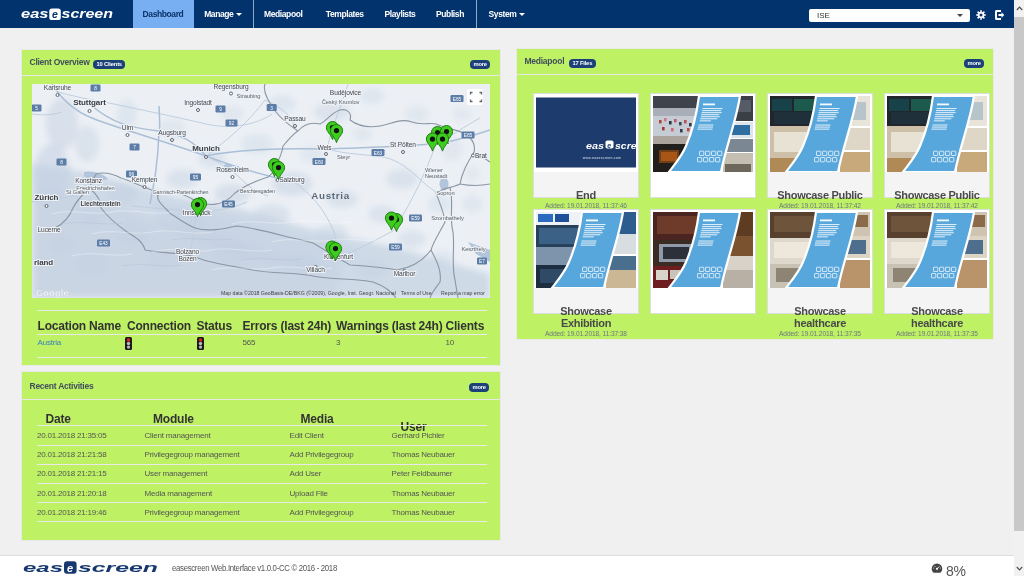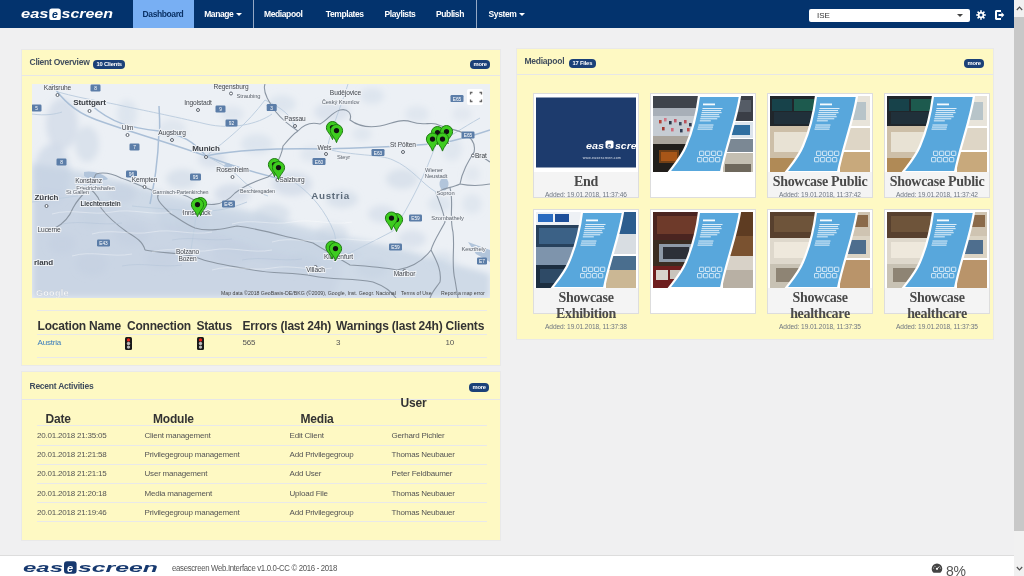--- a/index.html
+++ b/index.html
@@ -6,30 +6,30 @@
 html,body { width:1024px; height:576px; overflow:hidden; }
 body { font-family:"Liberation Sans", sans-serif; background:#f0f0f1; position:relative; }
 .abs { position:absolute; }
 #nav { position:absolute; left:0; top:0; width:1014px; height:28px; background:#03336d; }
 .mi { position:absolute; top:0; height:28px; line-height:29.5px; color:#fff; font-size:8.5px; font-weight:bold; letter-spacing:-0.4px; text-align:center; }
 .mi.active { background:#78aff3; color:#0b3266; }
 .caret { display:inline-block; width:0; height:0; border-left:3px solid transparent; border-right:3px solid transparent; border-top:3.5px solid #fff; vertical-align:1px; margin-left:3px; }
 .navdiv { position:absolute; top:0; width:1px; height:28px; background:#b9c6da; opacity:0.8; }
 #searchbox { position:absolute; left:809px; top:9px; width:161px; height:13px; background:#fff; border-radius:2px; font-size:8px; color:#333; line-height:13px; padding-left:8px; }
 #searchbox .scaret { position:absolute; right:7px; top:5px; width:0; height:0; border-left:3px solid transparent; border-right:3px solid transparent; border-top:3.5px solid #444; }
-.panel { position:absolute; background:#fef9c3; border:1px solid #e9e9e9; }
+.panel { position:absolute; background:#bef264; border:1px solid #e9e9e9; }
 .phead { position:absolute; left:0; top:0; right:0; height:26px; border-bottom:1px solid #e7e7e7; }
 .ptitle { position:absolute; left:7.5px; top:7px; font-size:8.5px; font-weight:bold; letter-spacing:-0.25px; color:#414e5e; }
 .pbadge,.morebtn { position:absolute; height:9px; background:#1b4178; color:#fff; font-size:5.8px; font-weight:bold; border-radius:4px; line-height:9.5px; padding:0 3.5px; letter-spacing:-0.2px; }
 .ttext { position:absolute; font-size:8px; letter-spacing:-0.2px; color:#555; white-space:nowrap; }
 .tbold { position:absolute; font-size:12px; letter-spacing:-0.2px; font-weight:bold; color:#333; white-space:nowrap; }
 .line { position:absolute; height:1px; background:#e9e9e9; }
 .card { position:absolute; width:106px; height:105px; background:#fff; border:1px solid #ddd; }
 .card .cap { position:absolute; left:0px; right:0px; top:78px; bottom:0; background:#f4f4f4; text-align:center; }
-.card .t1 { margin-top:2px; font-size:14px; font-weight:bold; letter-spacing:-0.3px; color:#4a4a4a;font-family:Liberation Serif, serif; }
+.card .t1 { margin-top:17px; font-size:11px; font-weight:bold; letter-spacing:-0.3px; color:#4a4a4a; }
 .card .t2 { margin-top:1px; font-size:6.6px; letter-spacing:-0.1px; color:#6e7680; }
 #footer { position:absolute; left:0; top:555px; width:1014px; height:21px; background:#fff; border-top:1px solid #ddd; }
 #sbar { position:absolute; right:0; top:0; width:10px; height:576px; background:#f1f1f1; }
 #sthumb { position:absolute; left:0; top:17px; width:10px; height:514px; background:#c8c8c8; }
 </style>
 </head>
 <body>
 <div id="nav">
 <svg class="abs" style="left:21px; top:8px;" width="93" height="12" viewBox="0 0 93 12">
 <text x="0" y="10" font-size="12.5" font-weight="bold" font-style="italic" fill="#fff" textLength="27.5" lengthAdjust="spacingAndGlyphs">eas</text>
@@ -654,21 +654,21 @@
 </div>
 </div>
 <div class="panel" style="left:21px; top:371px; width:480px; height:170px;">
 <div class="phead" style="height:28px;">
 <div class="ptitle" style="top:9px;">Recent Activities</div>
 <div class="morebtn" style="left:447px; top:11px;">more</div>
 </div>
 <div class="tbold" style="left:23.5px; top:40px;">Date</div>
 <div class="tbold" style="left:131px; top:40px;">Module</div>
 <div class="tbold" style="left:278.5px; top:40px;">Media</div>
-<div class="tbold" style="left:378.5px; top:24px;">User</div>
+<div class="tbold" style="left:378.5px; top:48px;">User</div>
 <div class="line" style="left:15px; top:52.5px; width:450px;"></div>
 <div class="ttext" style="left:15px; top:59px;">20.01.2018 21:35:05</div>
 <div class="ttext" style="left:122.5px; top:59px;">Client management</div>
 <div class="ttext" style="left:267.5px; top:59px;">Edit Client</div>
 <div class="ttext" style="left:369.5px; top:59px;">Gerhard Pichler</div>
 <div class="line" style="left:15px; top:72.5px; width:450px;"></div>
 <div class="ttext" style="left:15px; top:78.2px;">20.01.2018 21:21:58</div>
 <div class="ttext" style="left:122.5px; top:78.2px;">Privilegegroup management</div>
 <div class="ttext" style="left:267.5px; top:78.2px;">Add Privilegegroup</div>
 <div class="ttext" style="left:369.5px; top:78.2px;">Thomas Neubauer</div>

